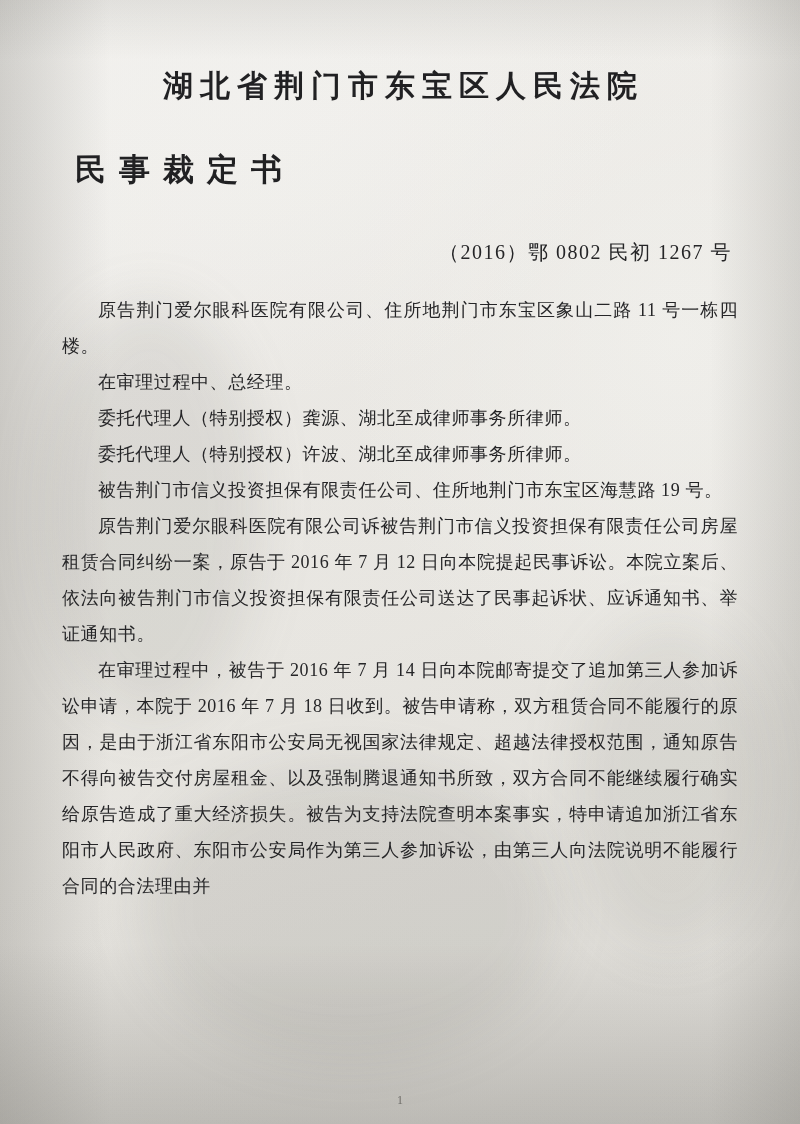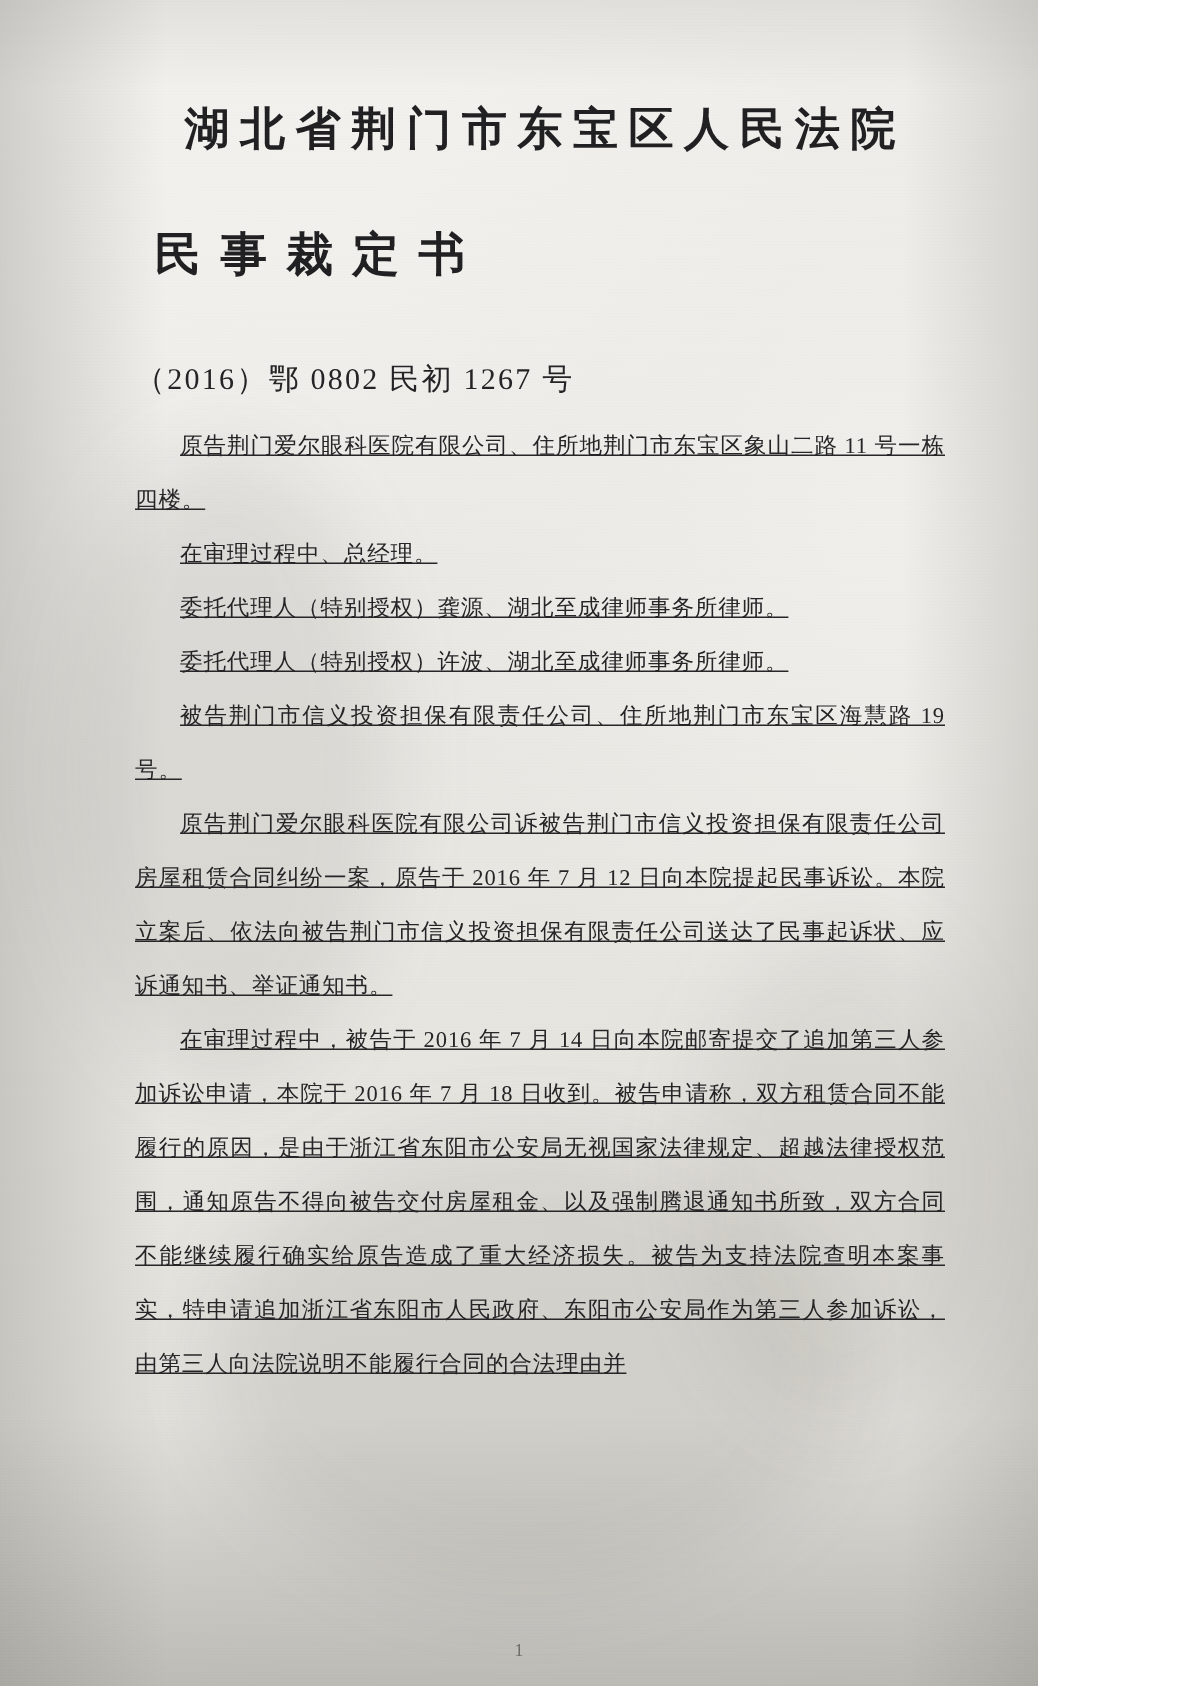--- a/index.html
+++ b/index.html
@@ -5,30 +5,29 @@
   html, body {
     margin: 0;
     padding: 0;
     background: #ffffff;
   }
   body {
     font-family: "Liberation Serif", serif;
   }
   .page {
     position: relative;
-    width: 664px;
+    width: 800px;
     height: 1124px;
     overflow: hidden;
     background: #e9e7e2;
     background-image:
       radial-gradient(ellipse 70% 40% at 30% 8%, #f2f1ee 0%, rgba(242,241,238,0) 70%),
       radial-gradient(ellipse 60% 50% at 85% 30%, #f0efeb 0%, rgba(240,239,235,0) 70%),
       radial-gradient(ellipse 80% 35% at 50% 95%, #dedcd7 0%, rgba(222,220,215,0) 75%),
       linear-gradient(160deg, #f4f3f0 0%, #eceae6 30%, #e8e6e1 55%, #e3e1dc 75%, #dbd9d4 100%);
-    padding-left: 28px;
   }
   
   .shade-left {
     position: absolute;
     left: 0; top: 0; bottom: 0;
     width: 110px;
     background: linear-gradient(to right, rgba(120,118,112,0.28), rgba(120,118,112,0.0));
     pointer-events: none;
   }
   .shade-right {
@@ -92,34 +91,33 @@
     margin-top: 42px;
     text-align: left;
     font-size: 31px;
     font-weight: 700;
     letter-spacing: 13px;
     text-indent: 13px;
     color: #1f1f21;
   }
   .case-number {
     margin-top: 48px;
-    text-align: left;
+    text-align: right;
     padding-right: 6px;
     font-size: 20px;
     letter-spacing: 1.5px;
     color: #232325;
   }
   .body-text {
-    margin-top: 14px;
-    font-size: 15px;
+    margin-top: 26px;
+    font-size: 18px;
     line-height: 36px;
     text-align: justify;
     color: #242426;
     letter-spacing: 0.6px;
-    text-decoration: underline;
   }
   .body-text p {
     margin: 0;
     text-indent: 2em;
   }
   .page-number {
     position: absolute;
     bottom: 16px;
     left: 0;
     right: 0;

